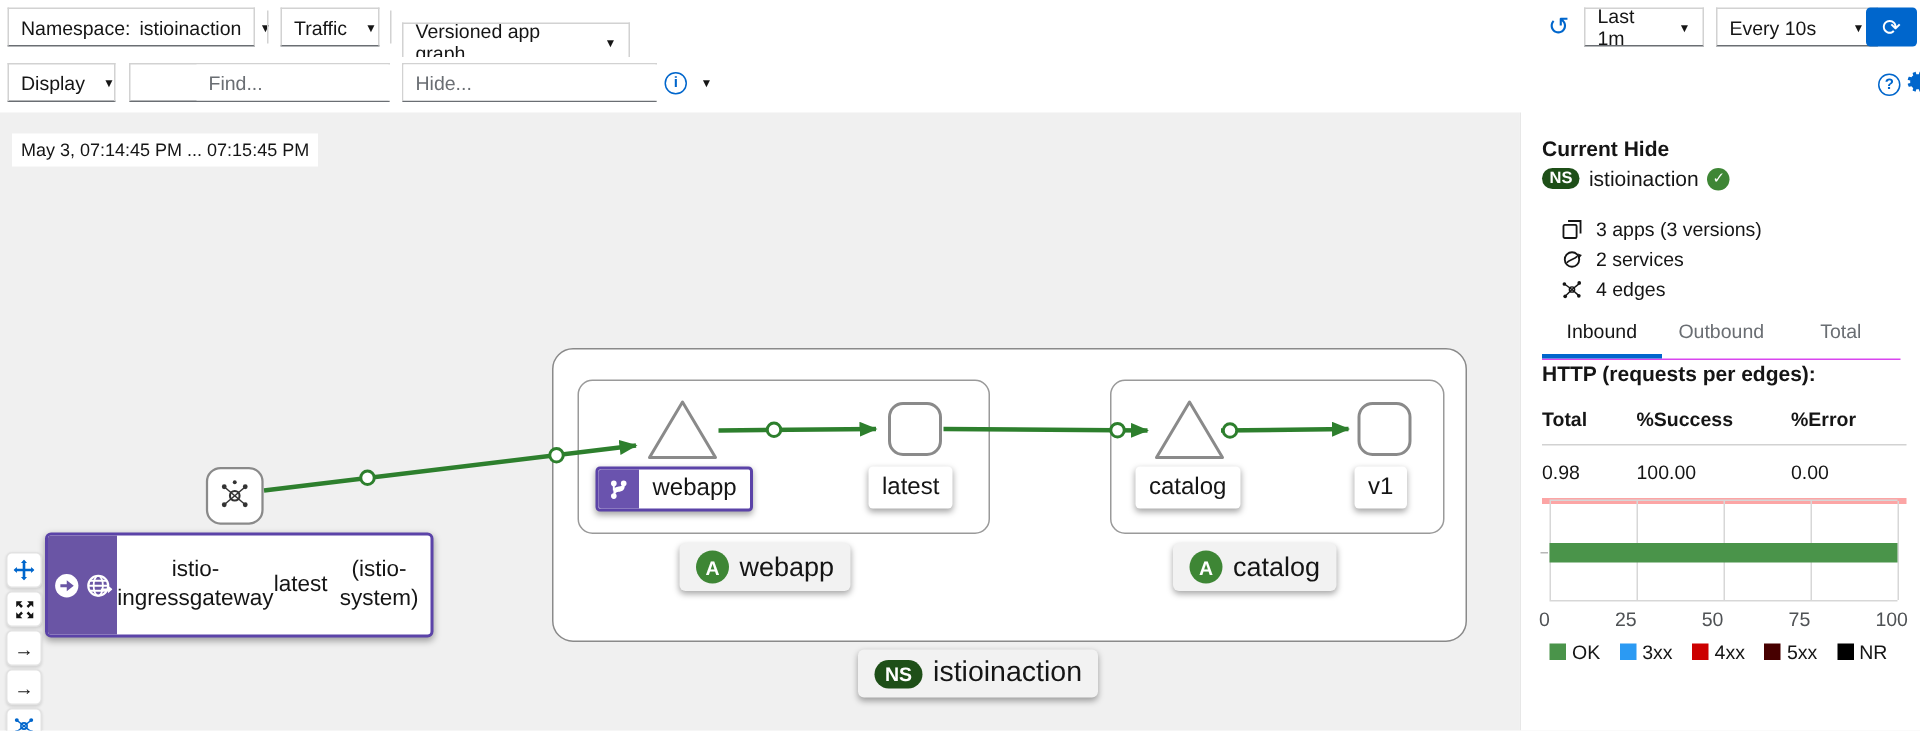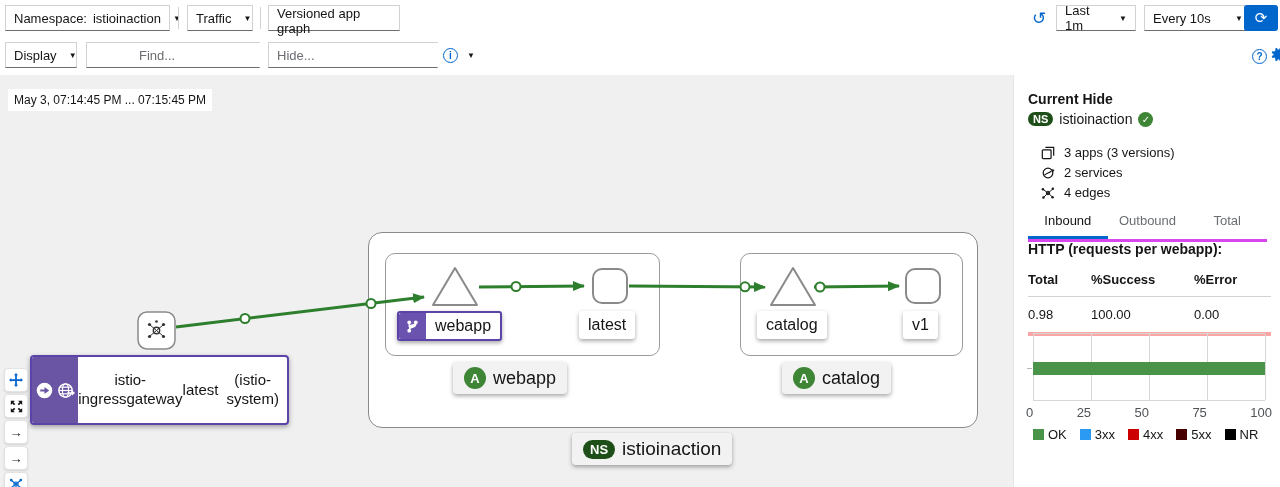--- a/index.html
+++ b/index.html
@@ -59,21 +59,21 @@
 
   
   .sidebar { position:absolute; left:1013px; top:75px; width:267px; height:412px; background:#fff; border-left:1px solid #e7e7e7; }
   .sb-title { position:absolute; left:14px; top:16px; font-size:14px; font-weight:bold; }
   .sb-ns { position:absolute; left:14px; top:36px; display:flex; align-items:center; gap:6px; font-size:14px; }
   .badge-ns.sm { font-size:11px; padding:1px 5px; border-radius:9px; }
   .check-icon { width:15px; height:15px; border-radius:50%; background:#3e8635; color:#fff; font-size:10px;
     display:inline-flex; align-items:center; justify-content:center; }
   .sb-summary { position:absolute; left:27px; top:70px; display:flex; flex-direction:column; gap:5px; font-size:13px; }
   .sb-summary .row { display:flex; align-items:center; gap:9px; }
-  .tabs { position:absolute; left:14px; top:131px; width:239px; display:flex; border-bottom:3px solid #d946ef; }
+  .tabs { position:absolute; left:14px; top:131px; width:239px; display:flex; border-bottom:1px solid #d946ef; }
   .tab { flex:1; text-align:center; padding:7px 0 8px; font-size:13px; color:#6a6e73; cursor:pointer; border-bottom:3px solid transparent; }
   .tab.active { color:#151515; border-bottom:3px solid #06c; }
   .http-title { position:absolute; left:14px; top:166px; font-size:14px; font-weight:bold; }
   .rtable { position:absolute; left:14px; top:191px; width:243px; font-size:13px; }
   .rtable .thead { display:flex; font-weight:bold; padding:6px 0 9px; border-bottom:1px solid #d2d2d2; }
   .rtable .tvals { display:flex; padding:10px 0; border-bottom:4px solid #fca5a5; }
   .rtable .c1 { width:63px; } .rtable .c2 { width:103px; } .rtable .c3 { flex:1; }
 
   .chart { position:absolute; left:19px; top:258px; width:232px; height:68px; border-top:1px solid #d7d7d7; border-bottom:1px solid #d7d7d7; }
   .gridline { position:absolute; top:0; width:1px; height:100%; background:#d7d7d7; }
@@ -95,21 +95,21 @@
       <span>Namespace:</span>
       <span>istioinaction</span>
       <span class="caret">▼</span>
     </div>
     <div class="vdiv" style="left:178px;"></div>
     <div class="pf-select" style="left:187px; top:5px; width:66px;">
       <span>Traffic</span>
       <span class="caret">▼</span>
     </div>
     <div class="vdiv" style="left:260px;"></div>
-    <div class="pf-select" style="left:268px; top:5px; width:132px;flex-direction:column;">
+    <div class="pf-select" style="left:268px; top:15px; width:152px;">
       <span>Versioned app graph</span>
       <span class="caret">▼</span>
     </div>
 
     <span class="history-icon" style="left:1032px; top:8px;">↺</span>
     <div class="pf-select" style="left:1056px; top:5px; width:80px;">
       <span>Last 1m</span>
       <span class="caret">▼</span>
     </div>
     <div class="pf-select" style="left:1144px; top:5px; width:108px;">
@@ -336,21 +336,21 @@
         <span>4 edges</span>
       </div>
     </div>
 
     <div class="tabs">
       <div class="tab active">Inbound</div>
       <div class="tab">Outbound</div>
       <div class="tab">Total</div>
     </div>
 
-    <div class="http-title">HTTP (requests per webapp):</div>
+    <div class="http-title">HTTP (requests per edges):</div>
 
     <div class="rtable">
       <div class="thead">
         <span class="c1">Total</span>
         <span class="c2">%Success</span>
         <span class="c3">%Error</span>
       </div>
       <div class="tvals">
         <span class="c1">0.98</span>
         <span class="c2">100.00</span>

